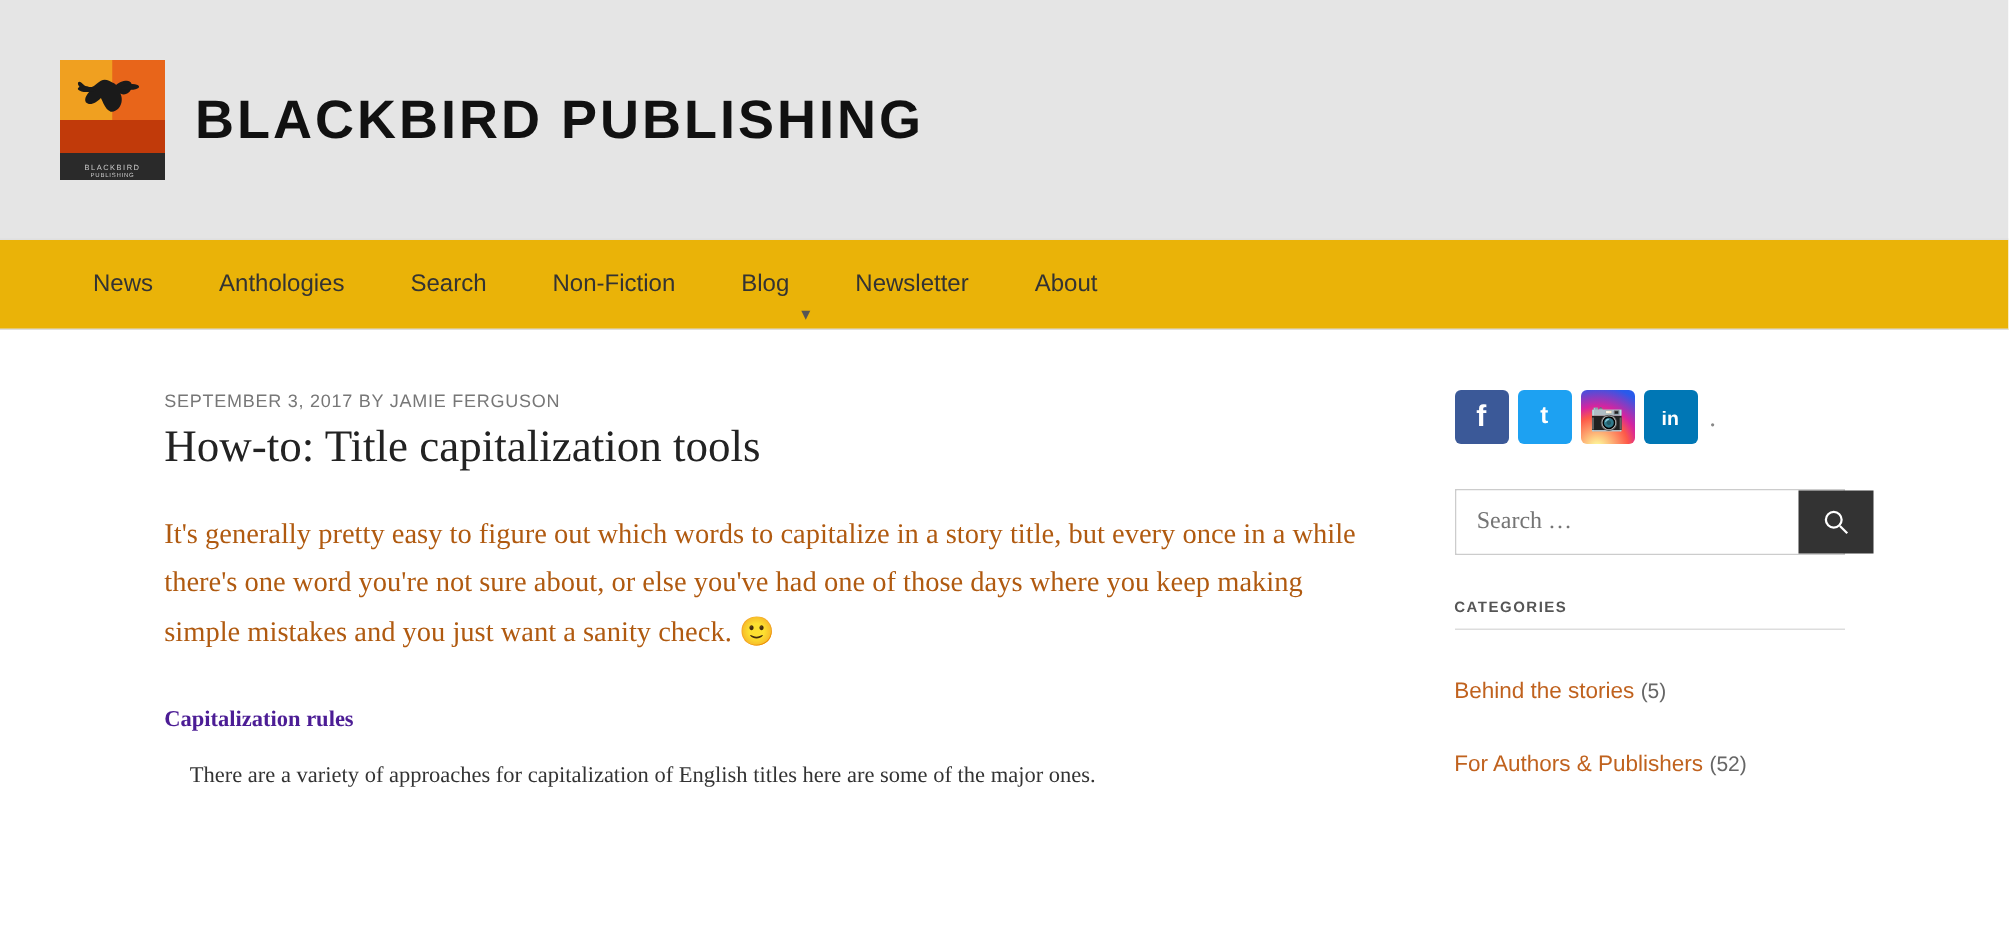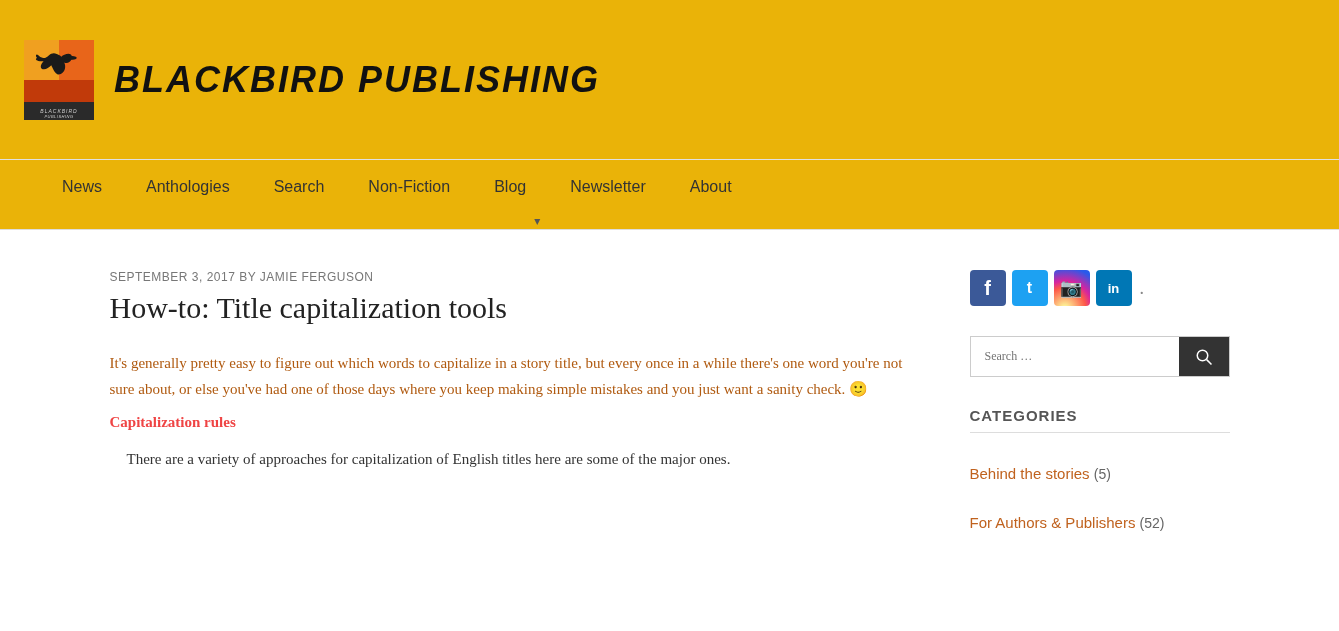--- a/index.html
+++ b/index.html
@@ -1,27 +1,26 @@
 <!DOCTYPE html>
 <html><head>
   <meta charset="utf-8">
   <style>
     * { margin: 0; padding: 0; box-sizing: border-box; }
     body { font-family: Georgia, serif; background: #fff; color: #333; font-size: 16px; }
 
     
     .site-header {
-      background: #eab308;
-      padding: 20px 24px;
+      background: #e5e5e5;
+      padding: 20px 40px;
       display: flex;
       align-items: center;
       gap: 30px;
       border-bottom: 1px solid #e0e0e0;
       min-height: 160px;
-      font-style: italic;
     }
     .logo-container {
       display: flex;
       align-items: center;
       gap: 20px;
     }
     .logo-img {
       width: 70px;
       height: 80px;
       position: relative;
@@ -83,28 +82,28 @@
     .article-title {
       font-size: 30px;
       font-weight: 400;
       color: #222;
       margin-bottom: 24px;
       font-family: Georgia, serif;
       line-height: 1.3;
     }
     .article-intro {
       color: #b05a10;
-      font-size: 15px;
+      font-size: 19px;
       line-height: 1.7;
-      margin-bottom: 12px;
+      margin-bottom: 34px;
     }
     .article-section-title {
       font-size: 15px;
       font-weight: bold;
-      color: #ef4444;
+      color: #4c1d95;
       margin-bottom: 16px;
     }
     .article-body {
       font-size: 15px;
       line-height: 1.7;
       color: #333;
       margin-left: 17px;
     }
 
     
@@ -151,21 +150,21 @@
     }
     .search-form {
       display: flex;
       border: 1px solid #ccc;
     }
     .search-input {
       flex: 1;
       padding: 12px 14px;
       border: none;
       outline: none;
-      font-size: 12px;
+      font-size: 16px;
       font-family: Georgia, serif;
       color: #555;
     }
     .search-button {
       background: #333;
       border: none;
       padding: 0 16px;
       cursor: pointer;
       display: flex;
       align-items: center;
@@ -178,21 +177,21 @@
       stroke: #fff;
       stroke-width: 2;
     }
 
     
     .categories-section {
       margin-top: 10px;
     }
     .categories-title {
       font-family: Arial, sans-serif;
-      font-size: 15px;
+      font-size: 10px;
       font-weight: bold;
       letter-spacing: 1px;
       text-transform: uppercase;
       color: #555;
       border-bottom: 1px solid #ddd;
       padding-bottom: 8px;
       margin-bottom: 14px;
     }
     .category-item {
       display: block;
@@ -245,21 +244,21 @@
     </li>
     <li>
       <a href="#">Anthologies</a>
     </li>
     <li>
       <a href="#">Search</a>
     </li>
     <li>
       <a href="#">Non-Fiction</a>
     </li>
-    <li style="display:flex;align-items:flex-end;flex-direction:column;">
+    <li style="display:flex;align-items:flex-end;">
       <a href="#" style="display:flex;align-items:center;gap:4px;">Blog</a>
       <span style="color:#555;font-size:12px;margin-left:-14px;margin-right:8px;">▾</span>
     </li>
     <li>
       <a href="#">Newsletter</a>
     </li>
     <li>
       <a href="#">About</a>
     </li>
   </ul>

